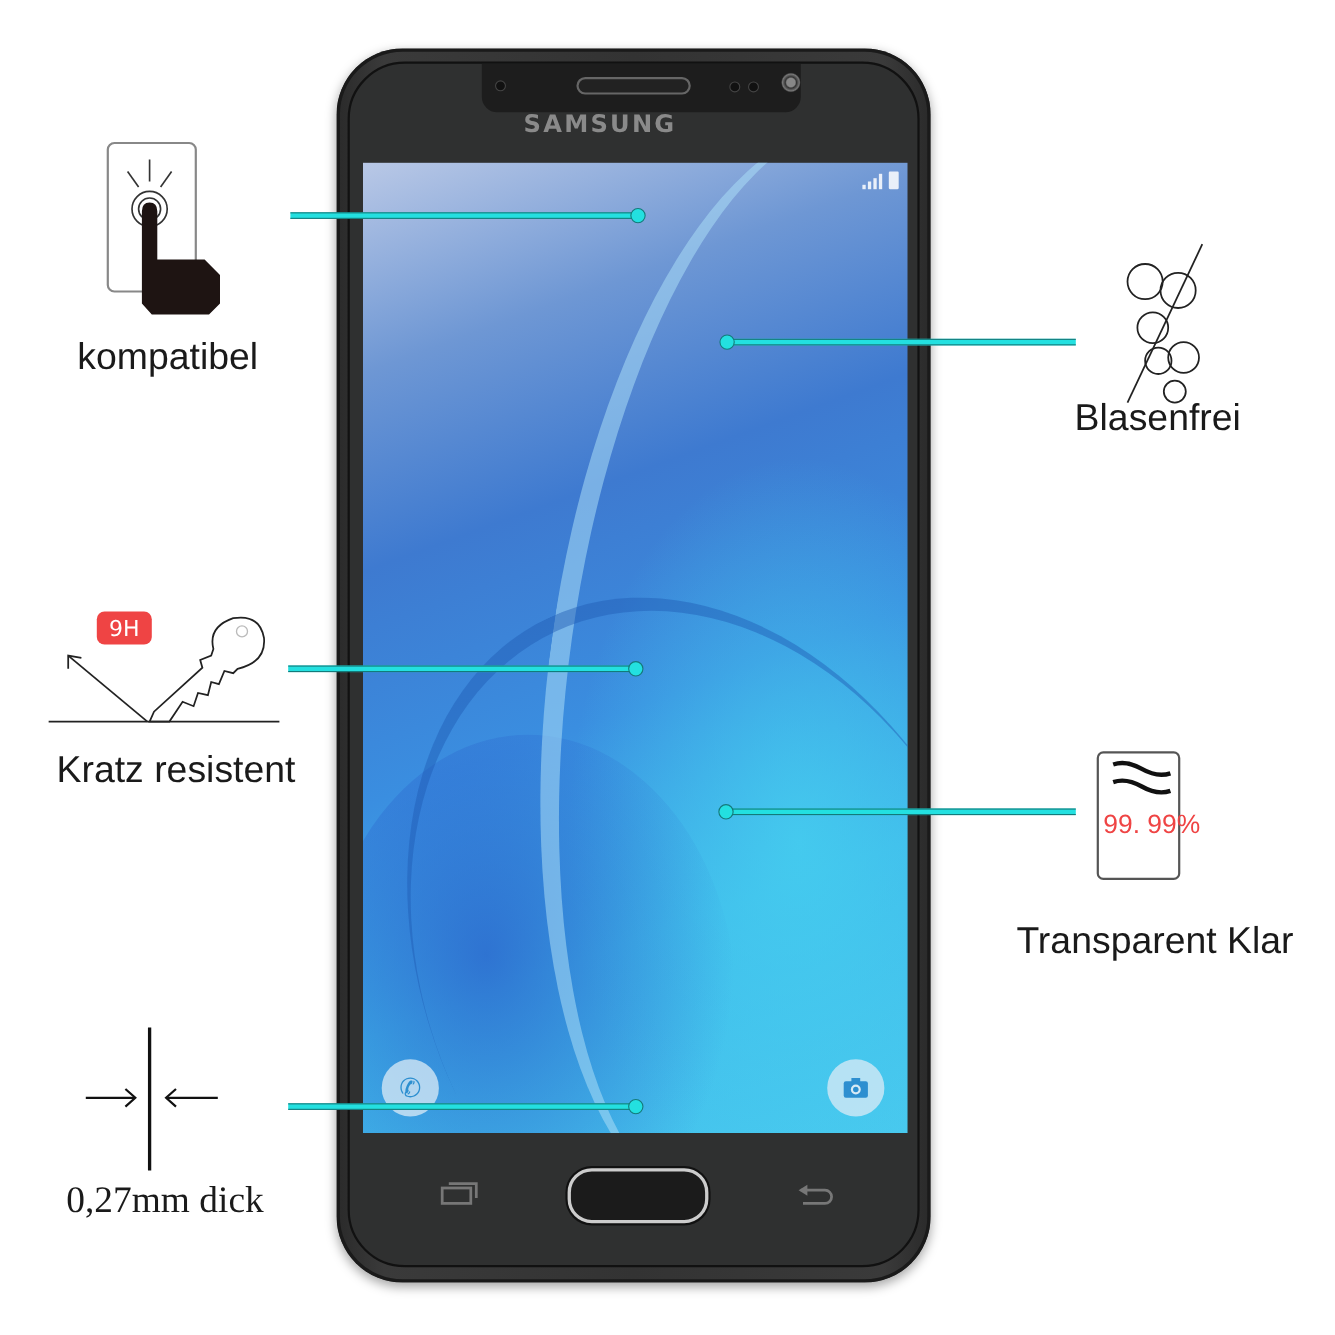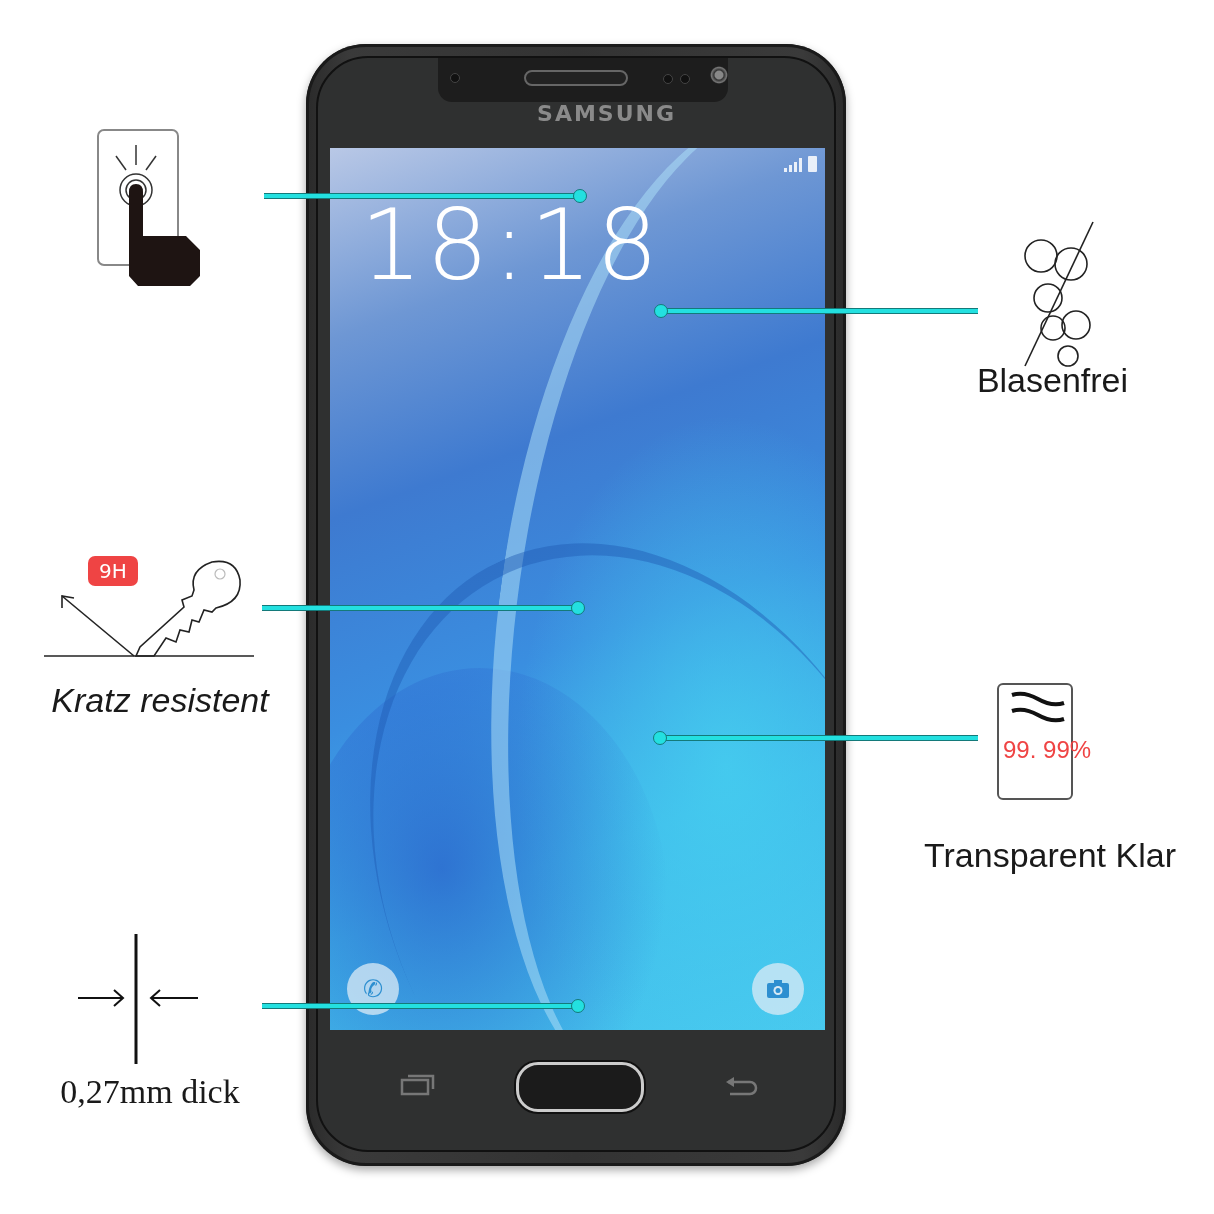--- a/index.html
+++ b/index.html
@@ -4,21 +4,21 @@
 <style>
   html,body{margin:0;padding:0;background:#ffffff;}
   body{width:1214px;height:1214px;position:relative;overflow:hidden;font-family:"DejaVu Sans","Liberation Sans",sans-serif;}
   .abs{position:absolute;}
   .phone{left:306px;top:44px;width:540px;height:1122px;border-radius:60px;background:linear-gradient(90deg,#2a2a2a,#3a3a3a 8%,#333 50%,#3a3a3a 92%,#2a2a2a);box-shadow:0 0 0 3px #1a1a1a inset,0 4px 10px rgba(0,0,0,.35);}
   .phone-inner{position:absolute;left:10px;top:12px;right:10px;bottom:14px;border-radius:52px;background:#2f3030;border:2px solid #111;}
   .notch{left:438px;top:58px;width:290px;height:44px;background:#1d1d1d;border-radius:0 0 14px 14px;}
   .speaker{left:524px;top:70px;width:100px;height:12px;border-radius:8px;border:2px solid #666;background:#222;}
   .cam-dot{width:8px;height:8px;border-radius:50%;background:#111;border:1px solid #444;}
   .front-cam{left:710px;top:66px;width:18px;height:18px;border-radius:50%;background:radial-gradient(circle,#888 0 30%,#333 40%,#777 60%,#222 70%);}
-  .brand{left:476px;top:101px;width:200px;text-align:right;color:#8a8a8a;font-weight:bold;font-size:22px;letter-spacing:2px;font-family:"DejaVu Sans",sans-serif;}
+  .brand{left:476px;top:101px;width:200px;text-align:left;color:#8a8a8a;font-weight:bold;font-size:22px;letter-spacing:2px;font-family:"DejaVu Sans",sans-serif;}
   .screen{left:330px;top:148px;width:495px;height:882px;overflow:hidden;
     background:
       radial-gradient(ellipse 300px 500px at 80% 70%, rgba(70,210,240,.75), rgba(70,210,240,0) 70%),
       linear-gradient(160deg,#b9c8e6 0%,#6e97d4 18%,#3e7ad0 35%,#3a8ee0 55%,#3fb6ea 75%,#48c8ee 100%);}
   .swoosh1{left:170px;top:-40px;width:420px;height:1000px;border-radius:50%;border-left:18px solid rgba(170,220,245,.55);transform:rotate(8deg);}
   .swoosh2{left:60px;top:380px;width:520px;height:700px;border-radius:50%;border-top:14px solid rgba(30,90,180,.45);transform:rotate(-25deg);}
   .swoosh3{left:-40px;top:520px;width:380px;height:500px;border-radius:50%;background:radial-gradient(ellipse at 40% 40%,rgba(40,90,200,.7),rgba(40,90,200,0) 70%);}
   .time{left:30px;top:40px;color:#fff;font-size:98px;font-weight:200;letter-spacing:4px;font-family:"DejaVu Sans",sans-serif;-webkit-text-stroke:0;}
   .status{right:8px;top:8px;display:flex;gap:6px;align-items:flex-end;}
   .sig{display:flex;gap:2px;align-items:flex-end;}
@@ -51,21 +51,20 @@
   <div class="abs swoosh2"></div>
   <div class="abs status">
     <div class="sig">
       <span style="height:4px"></span>
         <span style="height:7px"></span>
         <span style="height:10px"></span>
         <span style="height:14px"></span>
     </div>
     <div class="batt"></div>
   </div>
-  <div class="abs time">18:18</div>
   <div class="abs round-btn" style="left:17px;top:815px;">
     <span>✆</span>
   </div>
   <div class="abs round-btn" style="left:422px;top:815px;">
     <svg width="24" height="20" viewBox="0 0 24 20">
       <rect x="1" y="4" width="22" height="15" rx="2" fill="#2d8fd0"></rect>
         <rect x="8" y="1" width="8" height="4" fill="#2d8fd0"></rect>
       <circle cx="12" cy="11.5" r="4.5" fill="#d8eaf5"></circle>
         <circle cx="12" cy="11.5" r="2.5" fill="#2d8fd0"></circle>
     </svg>
@@ -104,20 +103,21 @@
 <svg class="abs" style="left:96px;top:128px;" width="110" height="160" viewBox="0 0 110 160">
   <rect x="2" y="2" width="80" height="135" rx="6" fill="none" stroke="#888" stroke-width="2"></rect>
   <line x1="40" y1="17" x2="40" y2="37" stroke="#333" stroke-width="1.5"></line>
   <line x1="20" y1="28" x2="30" y2="42" stroke="#333" stroke-width="1.5"></line>
   <line x1="60" y1="28" x2="50" y2="42" stroke="#333" stroke-width="1.5"></line>
   <circle cx="40" cy="62" r="16" fill="none" stroke="#333" stroke-width="1.5"></circle>
   <circle cx="40" cy="62" r="10" fill="none" stroke="#333" stroke-width="1.5"></circle>
   <path d="M33 64 Q33 56 40 56 Q47 56 47 64 L47 108 L90 108 L104 122 L104 148 L94 158 L42 158 L33 148 Z" fill="#1e1412"></path>
 </svg>
 <div class="abs label" style="left:30px;top:304px;width:245px;">
+  <div>kompatibel</div>
 </div>
 
 <svg class="abs" style="left:1018px;top:218px;" width="80" height="150" viewBox="0 0 80 150">
   <g fill="none" stroke="#222" stroke-width="1.6">
     <circle cx="23" cy="38" r="16"></circle>
       <circle cx="53" cy="46" r="16"></circle>
     <circle cx="30" cy="80" r="14"></circle>
       <circle cx="35" cy="110" r="12"></circle>
     <circle cx="58" cy="107" r="14"></circle>
       <circle cx="50" cy="138" r="10"></circle>
@@ -127,21 +127,21 @@
 <div class="abs label" style="left:950px;top:360px;width:205px;">Blasenfrei</div>
 
 <svg class="abs" style="left:44px;top:552px;" width="212" height="112" viewBox="0 0 212 112">
   <line x1="0" y1="104" x2="210" y2="104" stroke="#222" stroke-width="1.6"></line>
   <line x1="90" y1="104" x2="18" y2="44" stroke="#222" stroke-width="1.6"></line>
   <polyline points="18,56 18,44 30,46" fill="none" stroke="#222" stroke-width="1.6"></polyline>
   <path d="M92 104 L96 95 L140 55 L138 48 L148 44 L150 38 Q145 18 168 10 Q192 6 196 28 Q198 50 172 56 L168 60 L160 58 L155 70 L148 68 L145 80 L136 78 L132 90 L122 86 L110 104 Z" fill="none" stroke="#222" stroke-width="1.6"></path>
   <circle cx="176" cy="22" r="5" fill="none" stroke="#bbb" stroke-width="1.2"></circle>
 </svg>
 <div class="abs" style="left:88px;top:556px;width:50px;height:30px;background:#ef4444;border-radius:7px;color:#fff;font-size:20px;display:flex;align-items:center;justify-content:center;">9H</div>
-<div class="abs label" style="left:30px;top:680px;width:260px;font-style:italic;">Kratz resistent</div>
+<div class="abs label" style="left:30px;top:680px;width:260px;">Kratz resistent</div>
 
 <div class="abs" style="left:997px;top:683px;width:72px;height:113px;border:2px solid #555;border-radius:6px;"></div>
 <svg class="abs" style="left:1010px;top:687px;" width="56" height="44" viewBox="0 0 56 44">
   <path d="M2 8 Q14 4 28 12 Q42 20 54 16" fill="none" stroke="#111" stroke-width="4"></path>
   <path d="M2 24 Q14 20 28 28 Q42 36 54 32" fill="none" stroke="#111" stroke-width="4"></path>
 </svg>
 <div class="abs" style="left:1003px;top:736px;font-size:24px;color:#ef4444;font-family:'Liberation Sans',sans-serif;">99. 99%</div>
 <div class="abs label" style="left:910px;top:818px;width:280px;margin-top:17px;">Transparent Klar</div>
 
 <svg class="abs" style="left:74px;top:932px;" width="130" height="134" viewBox="0 0 130 134">

